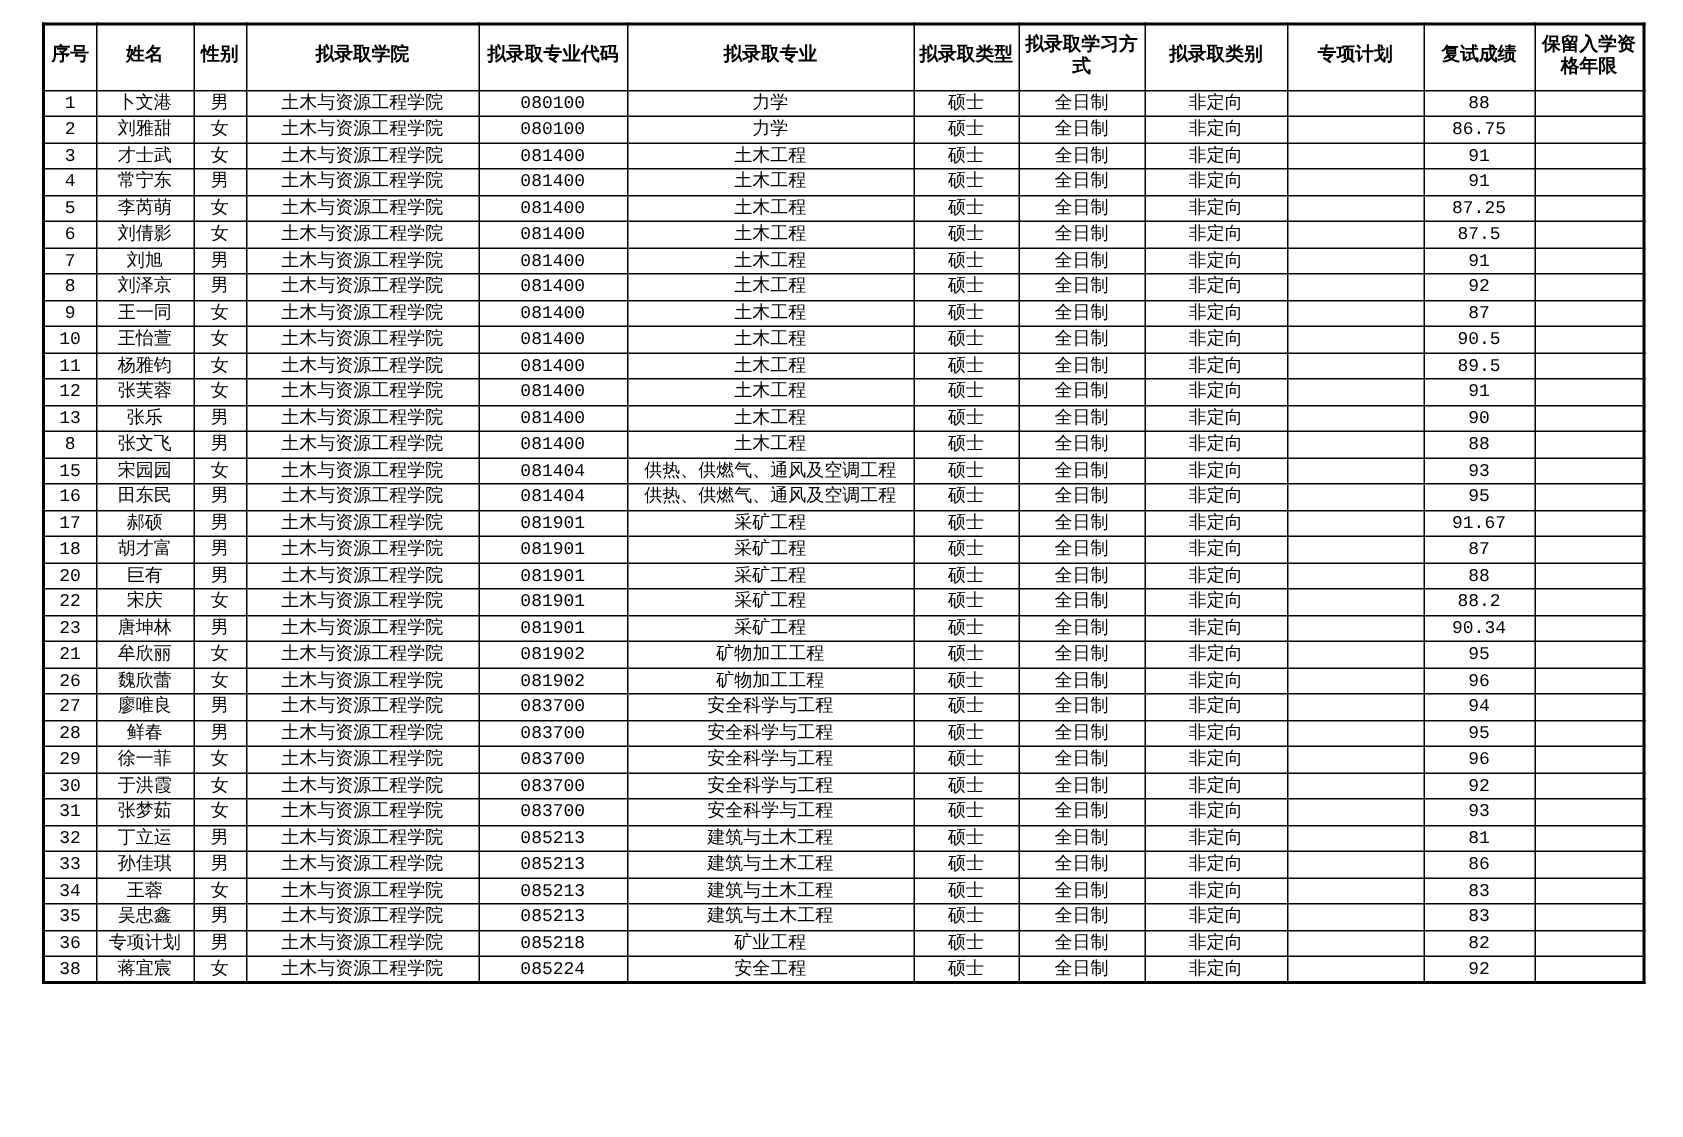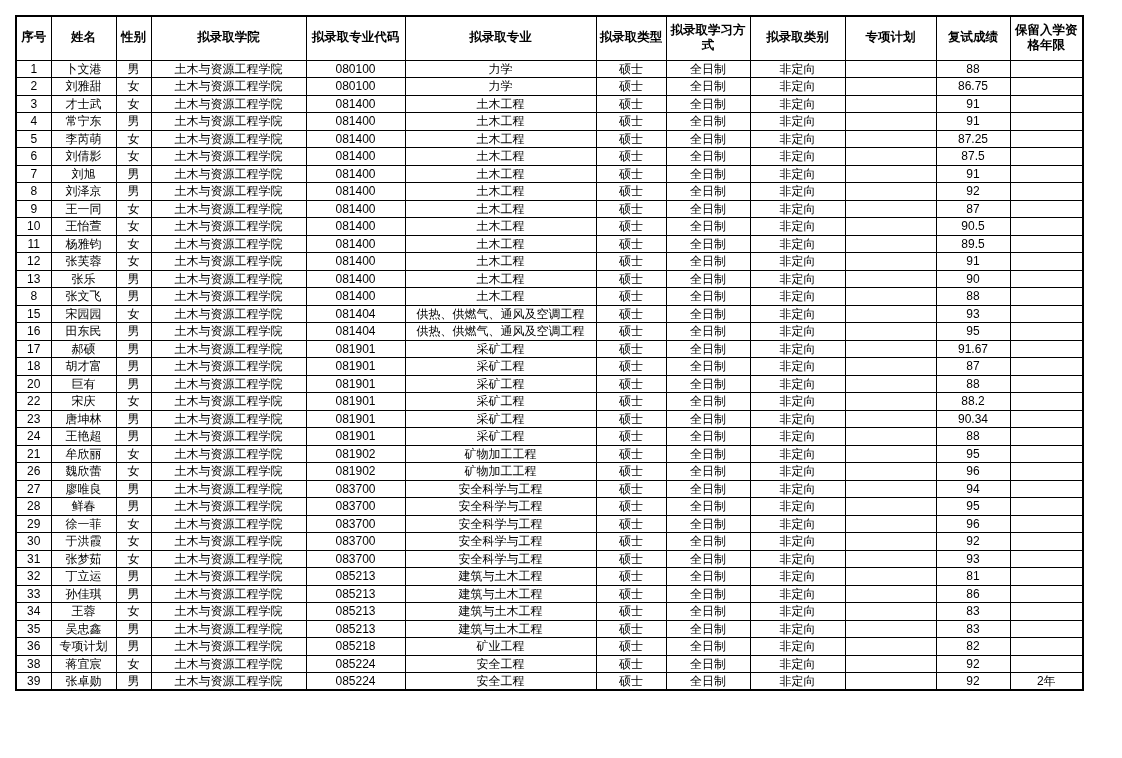--- a/index.html
+++ b/index.html
@@ -4,22 +4,23 @@
 <style>
   * { margin: 0; padding: 0; box-sizing: border-box; }
   html, body {
     width: 1122px; height: 758px;
     background: #ffffff;
     font-family: "Liberation Sans", "DejaVu Sans", sans-serif;
     overflow: hidden;
   }
   .sheet {
     position: absolute;
-    left: 15px; top: 15px;
+    left: 28px; top: 15px;
     width: 879px;
+    font-family: Liberation Mono, monospace;
   }
   table.grid {
     width: 100%;
     border-collapse: collapse;
     table-layout: fixed;
     border: 2px solid #000;
   }
   table.grid th, table.grid td {
     border: 1px solid #000;
     text-align: center;
@@ -367,34 +368,20 @@
           <td>081901</td>
           <td>采矿工程</td>
           <td>硕士</td>
           <td>全日制</td>
           <td>非定向</td>
           <td></td>
           <td>90.34</td>
           <td></td>
         </tr>
         <tr>
-          <td>24</td>
-          <td>王艳超</td>
-          <td>男</td>
-          <td>土木与资源工程学院</td>
-          <td>081901</td>
-          <td>采矿工程</td>
-          <td>硕士</td>
-          <td>全日制</td>
-          <td>非定向</td>
-          <td></td>
-          <td>88</td>
-          <td></td>
-        </tr>
-        <tr>
           <td>21</td>
           <td>牟欣丽</td>
           <td>女</td>
           <td>土木与资源工程学院</td>
           <td>081902</td>
           <td>矿物加工工程</td>
           <td>硕士</td>
           <td>全日制</td>
           <td>非定向</td>
           <td></td>
@@ -561,30 +548,16 @@
           <td>女</td>
           <td>土木与资源工程学院</td>
           <td>085224</td>
           <td>安全工程</td>
           <td>硕士</td>
           <td>全日制</td>
           <td>非定向</td>
           <td></td>
           <td>92</td>
           <td></td>
-        </tr>
-        <tr>
-          <td>39</td>
-          <td>张卓勋</td>
-          <td>男</td>
-          <td>土木与资源工程学院</td>
-          <td>085224</td>
-          <td>安全工程</td>
-          <td>硕士</td>
-          <td>全日制</td>
-          <td>非定向</td>
-          <td></td>
-          <td>92</td>
-          <td>2年</td>
         </tr>
       </tbody>
   </table>
 </div>
 
 </body></html>

